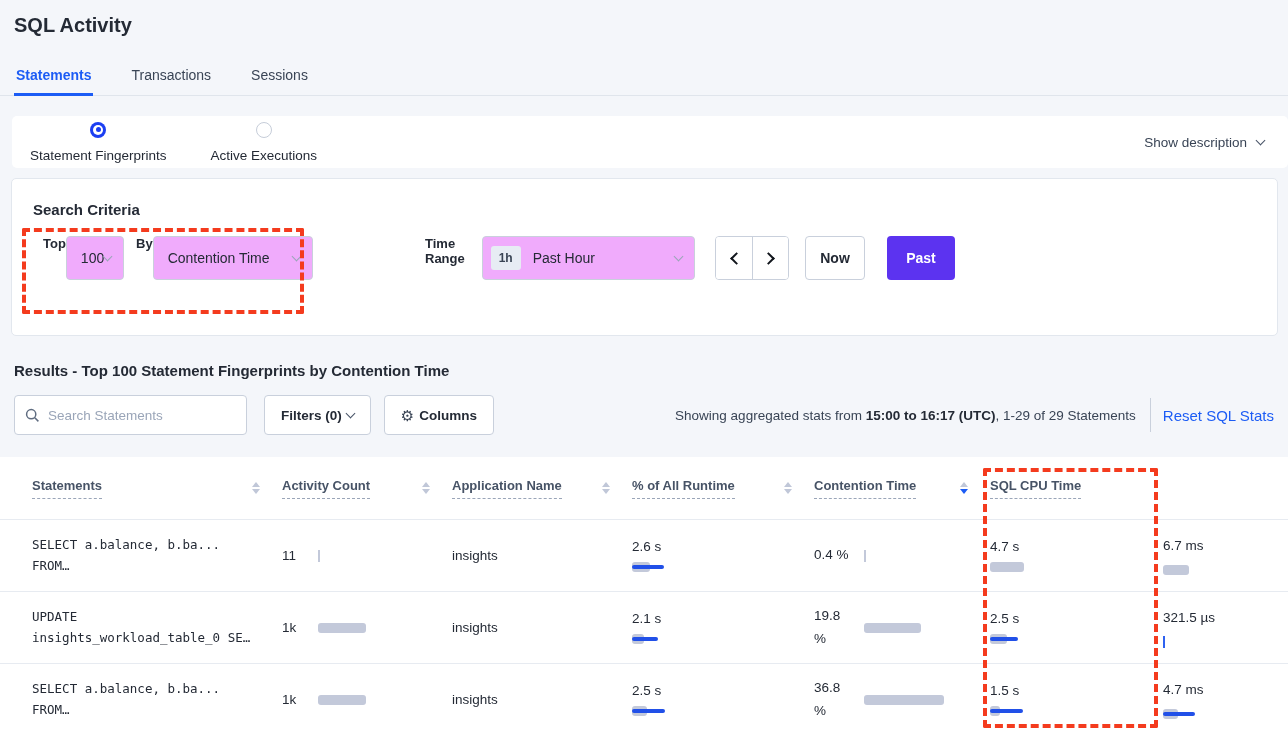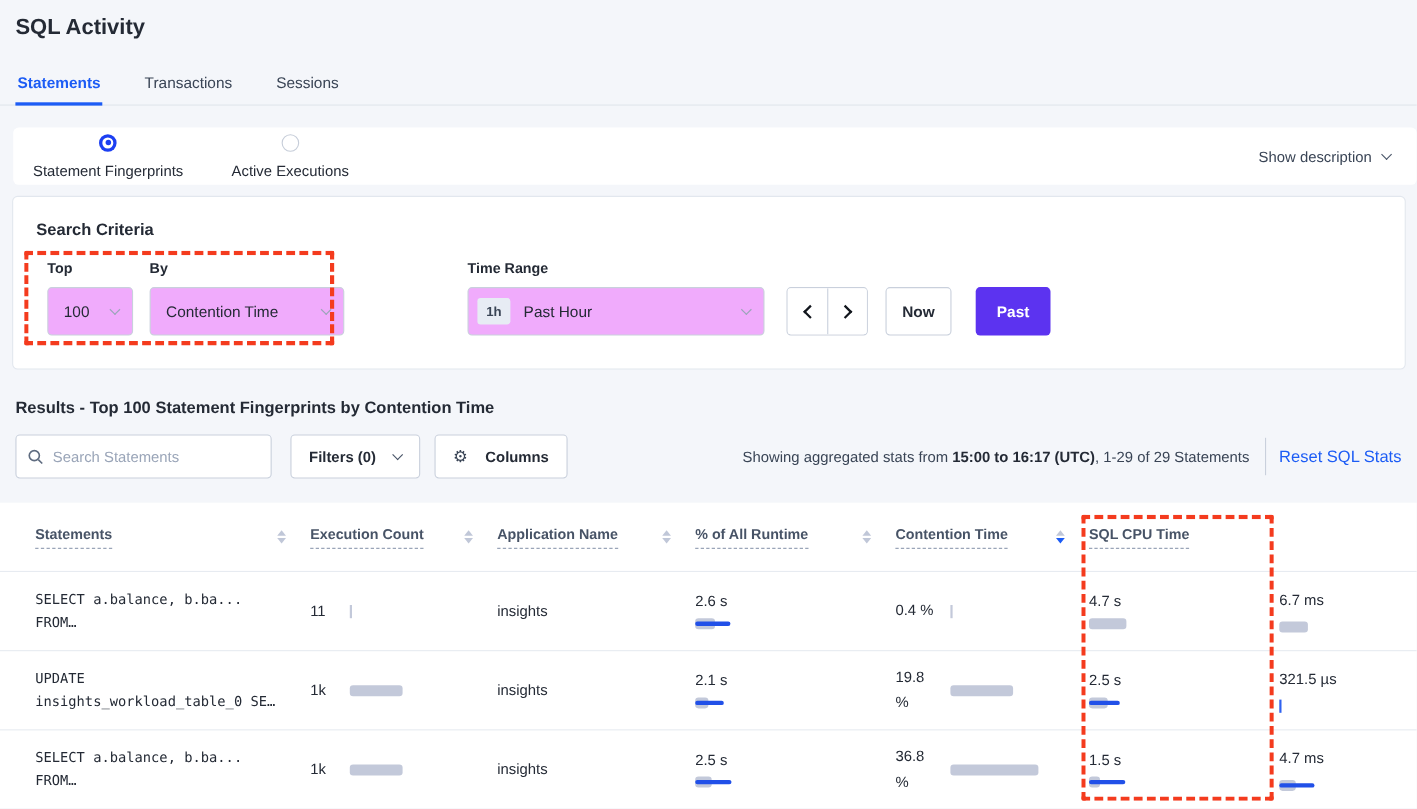--- a/index.html
+++ b/index.html
@@ -33,21 +33,21 @@
   .show-desc { margin-left:auto; display:flex; align-items:center; gap:10px; color:#394455; font-size:13.5px; cursor:pointer; }
   .chev { width:7px; height:7px; border-right:1.6px solid #475366; border-bottom:1.6px solid #475366;
     transform:rotate(45deg); margin-top:-4px; display:inline-block; }
   .chev.light { border-color:#9aa5b8; }
 
   
   .criteria-card { background:#fff; border:1px solid #e2e7ee; border-radius:5px; margin:10px 0 0 11px;
     width:1267px; height:158px; padding:22px 20px 0 21px; position:relative; }
   .criteria-title { font-size:15px; font-weight:700; color:#242a35; margin-bottom:18px; }
   .criteria-row { display:flex; align-items:flex-end; }
-  .field { display:flex; flex-direction:column; }
+  .field { display:flex; flex-direction:row; }
   .field-label { font-size:13px; font-weight:700; color:#242a35; margin-bottom:10px; }
   .select-box { height:44px; border:1px solid #c9d0dc; border-radius:4px; background:#f0abfc;
     display:flex; align-items:center; padding:0 12px 0 14px; color:#242a35; font-size:14px; cursor:pointer; }
   .select-box .chev { margin-left:auto; }
   .f-top { margin-left:10px; width:78px; }
   .f-top .select-box { width:78px; }
   .f-by { margin-left:15px; width:177px; }
   .f-by .select-box { width:177px; }
   .f-time { margin-left:112px; width:270px; }
   .f-time .select-box { width:270px; padding-left:8px; }
@@ -67,21 +67,21 @@
 
   
   .results-title { font-size:15px; font-weight:700; color:#242a35; margin:26px 0 0 14px; }
   .toolbar { display:flex; align-items:center; margin:16px 14px 0 14px; }
   .search-box { width:233px; height:40px; background:#fff; border:1px solid #c9d0dc; border-radius:4px;
     display:flex; align-items:center; padding:0 10px; }
   .search-box input { border:none; outline:none; font-size:13.5px; color:#394455; width:100%;
     font-family:"Liberation Sans","DejaVu Sans",sans-serif; margin-left:8px; }
   .search-box input::placeholder { color:#9aa5b8; }
   .tb-btn { height:40px; background:#fff; border:1px solid #c9d0dc; border-radius:4px; display:flex;
-    align-items:center; justify-content:center; gap:16px; font-size:13.5px; font-weight:700; color:#242a35;
+    align-items:center; justify-content:center; gap:5px; font-size:13.5px; font-weight:700; color:#242a35;
     cursor:pointer; padding:0 16px; }
   .tb-filters { margin-left:17px; }
   .tb-columns { margin-left:13px; }
   .gear { font-size:15px; color:#394455; line-height:1; }
   .showing { margin-left:auto; font-size:13.5px; color:#394455; white-space:nowrap; }
   .showing b { color:#242a35; }
   .v-sep { width:1px; height:34px; background:#c9d0dc; margin:0 12px 0 14px; }
   .reset-link { color:#1c5cf5; font-size:15px; white-space:nowrap; cursor:pointer; }
 
   
@@ -210,21 +210,21 @@
 <div class="table-wrap">
   <div class="tgrid thead">
     <div class="th">
         <span class="th-label">Statements</span>
       <span class="sort">
           <span class="tri-up"></span>
           <span class="tri-dn"></span>
         </span>
       </div>
     <div class="th">
-        <span class="th-label">Execution Count</span>
+        <span class="th-label">Activity Count</span>
       <span class="sort">
           <span class="tri-up"></span>
           <span class="tri-dn"></span>
         </span>
       </div>
     <div class="th">
         <span class="th-label">Application Name</span>
       <span class="sort">
           <span class="tri-up"></span>
           <span class="tri-dn"></span>

